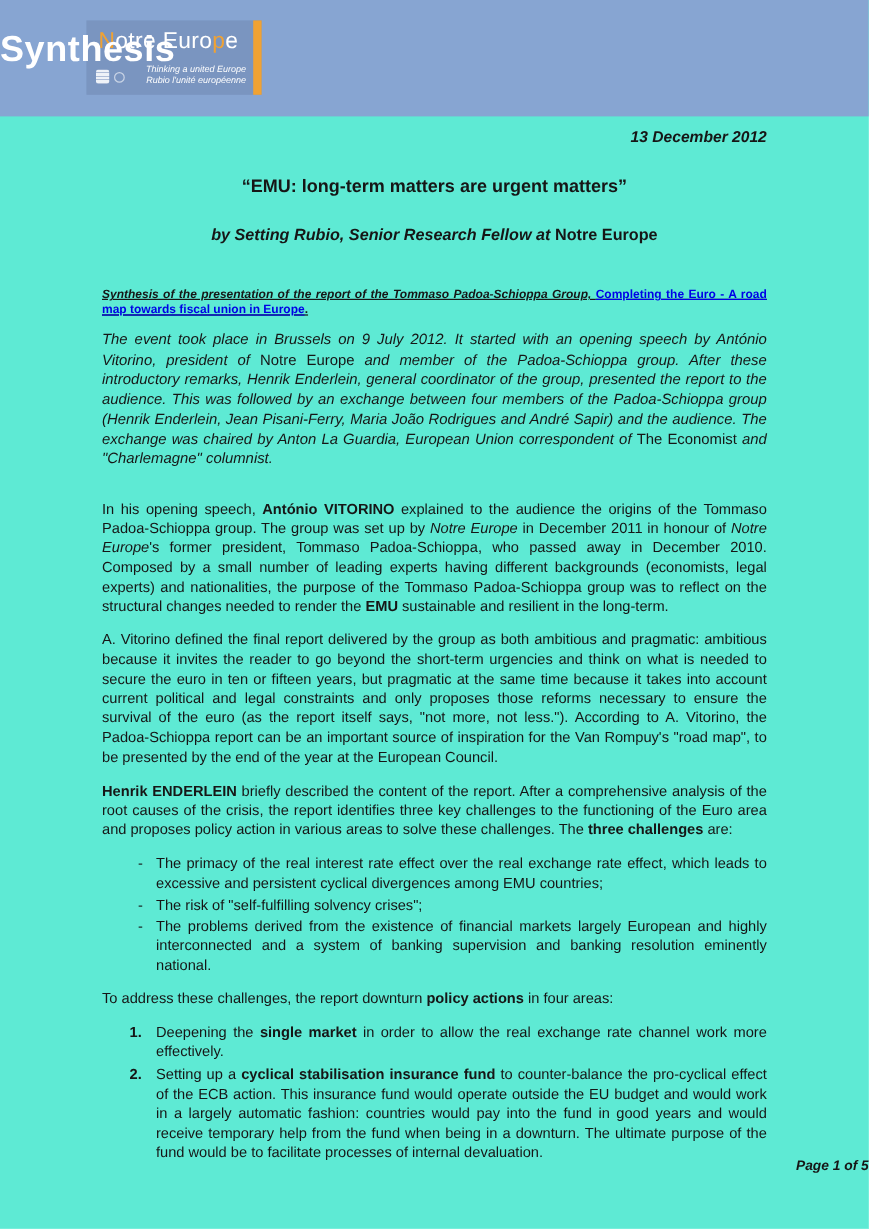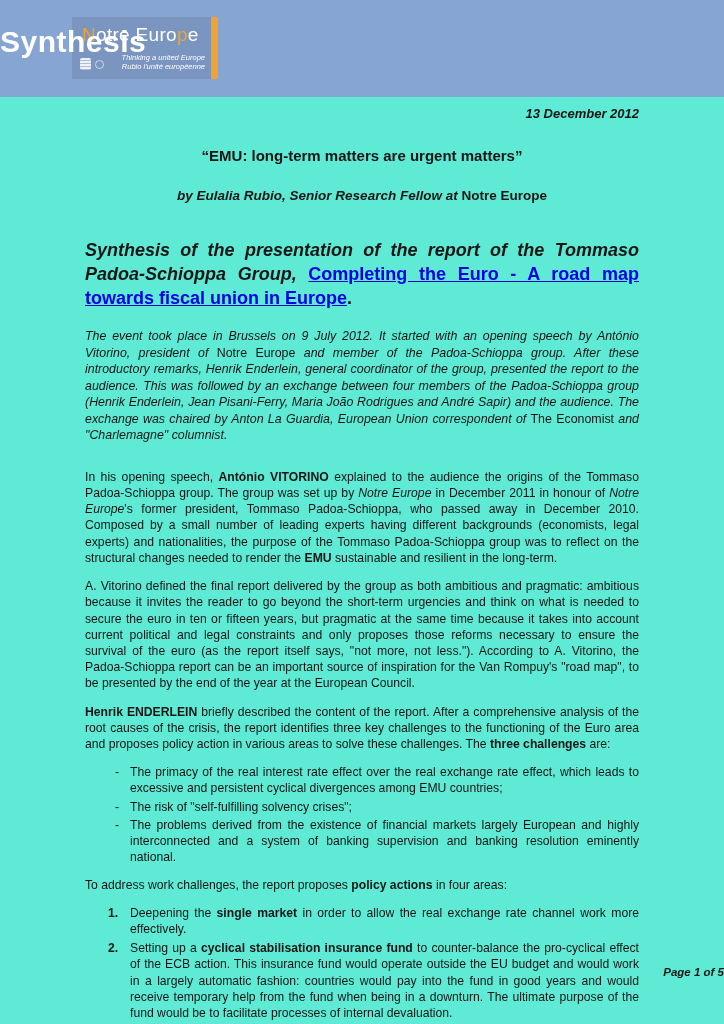--- a/index.html
+++ b/index.html
@@ -39,21 +39,21 @@
     background:repeating-linear-gradient(to bottom,#eef2f8 0 2px,#aebdd8 2px 3px);
   }
   .circle-icon{width:9px;height:9px;border:1px solid rgba(255,255,255,.6);border-radius:50%;}
 
   
   .content{position:absolute;top:97px;left:85px;width:554px;}
   .date-line{margin-top:9px;text-align:right;font-weight:700;font-style:italic;font-size:13px;}
   .doc-title{margin-top:26px;text-align:center;font-weight:700;font-size:15px;}
   .byline{margin-top:24px;text-align:center;font-size:13.5px;}
 
-  .intro{margin-top:36px;font-size:18px;line-height:1.32;text-align:justify;}
+  .intro{margin-top:36px;font-size:10px;line-height:1.32;text-align:justify;text-decoration:underline;}
   .report-link{color:var(--link);font-weight:700;text-decoration:underline;cursor:pointer;}
   .intro-period{font-weight:700;}
 
   .event-para{margin:6px 0 0 0;font-style:italic;font-size:12.4px;line-height:1.33;text-align:justify;}
 
   .body-section{margin-top:25px;}
   .para{margin:0 0 12px 0;font-size:12.2px;line-height:1.33;text-align:justify;}
 
   ul.challenges{list-style:none;margin:9px 0 11px 0;padding:0 0 0 30px;}
   ul.challenges li{display:flex;font-size:12.2px;line-height:1.33;margin-bottom:2px;}
@@ -95,21 +95,21 @@
       <div class="logo-accent-bar"></div>
     </div>
     <div class="banner-title">Synthesis</div>
   </div>
 
   <div class="content">
     <div class="date-line">13 December 2012</div>
 
     <div class="doc-title">“EMU: long-term matters are urgent matters”</div>
 
-    <div class="byline"><span class="seg-bi">by Eulalia Rubio, Senior Research Fellow at </span><span class="seg-b">Notre Europe</span></div>
+    <div class="byline"><span class="seg-bi">by Setting Rubio, Senior Research Fellow at </span><span class="seg-b">Notre Europe</span></div>
 
     <p class="intro"><span><span class="seg-bi">Synthesis of the presentation of the report of the Tommaso Padoa-Schioppa Group, </span></span><a class="report-link" href="#">Completing the Euro - A road map towards fiscal union in Europe</a><span class="intro-period">.</span></p>
 
     <p class="event-para"><span class="seg-i">The event took place in Brussels on 9 July 2012. It started with an opening speech by António Vitorino, president of </span><span class="seg-u">Notre Europe</span><span class="seg-i"> and member of the Padoa-Schioppa group. After these introductory remarks, Henrik Enderlein, general coordinator of the group, presented the report to the audience. This was followed by an exchange between four members of the Padoa-Schioppa group (Henrik Enderlein, Jean Pisani-Ferry, Maria João Rodrigues and André Sapir) and the audience. The exchange was chaired by Anton La Guardia, European Union correspondent of </span><span class="seg-u">The Economist</span><span class="seg-i"> and "Charlemagne" columnist.</span></p>
 
     <div class="body-section">
       <p class="para"><span class="seg-r">In his opening speech, </span><span class="seg-b">António VITORINO</span><span class="seg-r"> explained to the audience the origins of the Tommaso Padoa-Schioppa group. The group was set up by </span><span class="seg-i">Notre Europe</span><span class="seg-r"> in December 2011 in honour of </span><span class="seg-i">Notre Europe</span><span class="seg-r">'s former president, Tommaso Padoa-Schioppa, who passed away in December 2010. Composed by a small number of leading experts having different backgrounds (economists, legal experts) and nationalities, the purpose of the Tommaso Padoa-Schioppa group was to reflect on the structural changes needed to render the </span><span class="seg-b">EMU</span><span class="seg-r"> sustainable and resilient in the long-term.</span></p>
       <p class="para"><span class="seg-r">A. Vitorino defined the final report delivered by the group as both ambitious and pragmatic: ambitious because it invites the reader to go beyond the short-term urgencies and think on what is needed to secure the euro in ten or fifteen years, but pragmatic at the same time because it takes into account current political and legal constraints and only proposes those reforms necessary to ensure the survival of the euro (as the report itself says, "not more, not less."). According to A. Vitorino, the Padoa-Schioppa report can be an important source of inspiration for the Van Rompuy's "road map", to be presented by the end of the year at the European Council.</span></p>
       <p class="para"><span class="seg-b">Henrik ENDERLEIN</span><span class="seg-r"> briefly described the content of the report. After a comprehensive analysis of the root causes of the crisis, the report identifies three key challenges to the functioning of the Euro area and proposes policy action in various areas to solve these challenges. The </span><span class="seg-b">three challenges</span><span class="seg-r"> are:</span></p>
 
@@ -121,21 +121,21 @@
         <li>
           <span class="dash-marker">-</span>
           <span class="li-text"><span class="seg-r">The risk of "self-fulfilling solvency crises";</span></span>
         </li>
         <li>
           <span class="dash-marker">-</span>
           <span class="li-text"><span class="seg-r">The problems derived from the existence of financial markets largely European and highly interconnected and a system of banking supervision and banking resolution eminently national.</span></span>
         </li>
       </ul>
 
-      <p class="para"><span class="seg-r">To address work challenges, the report proposes </span><span class="seg-b">policy actions</span><span class="seg-r"> in four areas:</span></p>
+      <p class="para"><span class="seg-r">To address these challenges, the report downturn </span><span class="seg-b">policy actions</span><span class="seg-r"> in four areas:</span></p>
 
       <ol class="policy">
         <li>
           <span class="num-marker">1.</span>
           <span class="li-text"><span class="seg-r">Deepening the </span><span class="seg-b">single market</span><span class="seg-r"> in order to allow the real exchange rate channel work more effectively.</span></span>
         </li>
         <li>
           <span class="num-marker">2.</span>
           <span class="li-text"><span class="seg-r">Setting up a </span><span class="seg-b">cyclical stabilisation insurance fund</span><span class="seg-r"> to counter-balance the pro-cyclical effect of the ECB action. This insurance fund would operate outside the EU budget and would work in a largely automatic fashion: countries would pay into the fund in good years and would receive temporary help from the fund when being in a downturn. The ultimate purpose of the fund would be to facilitate processes of internal devaluation.</span></span>
         </li>

